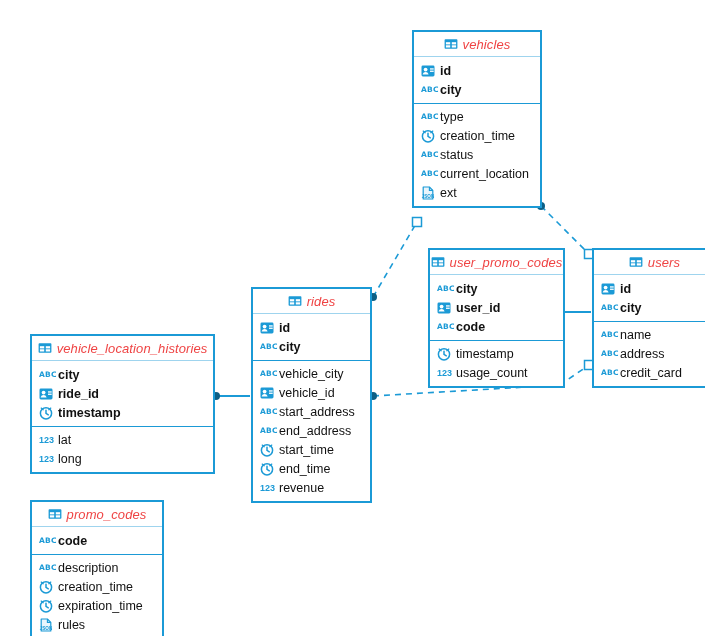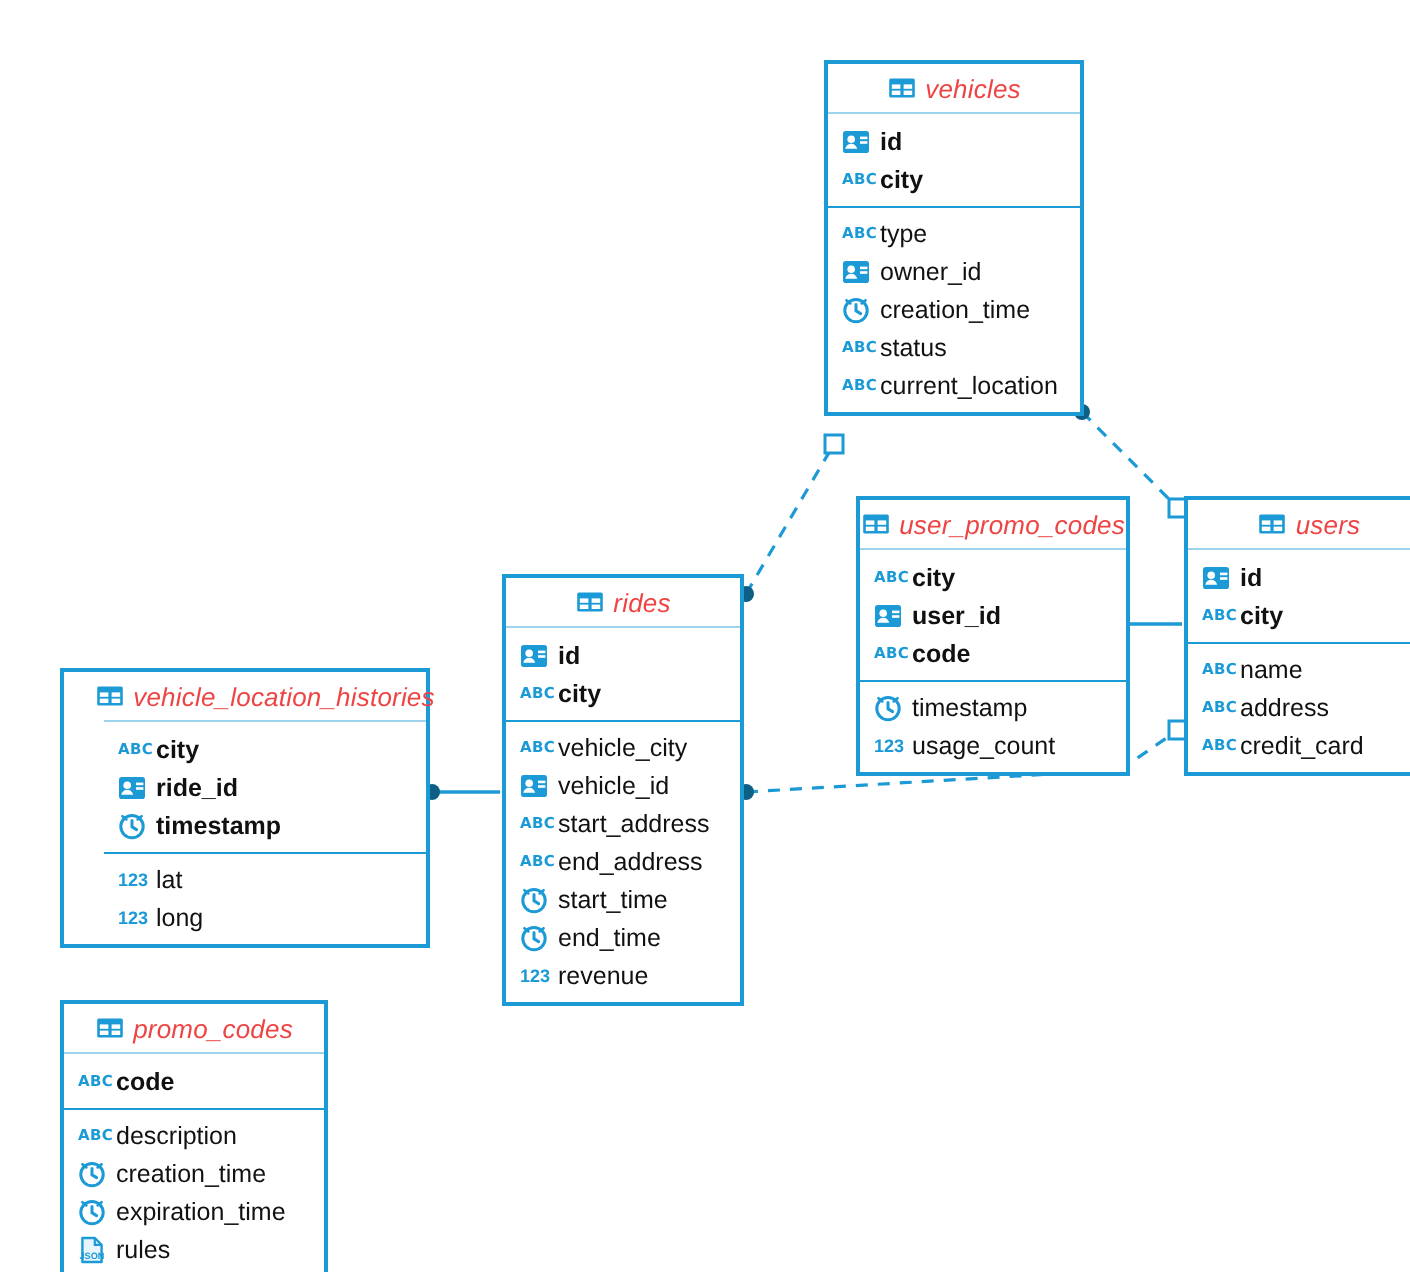--- a/index.html
+++ b/index.html
@@ -153,293 +153,291 @@
           <span class="field-name">city</span>
         </div>
       </div>
       <div class="field-group">
         <div class="field">
           <span class="icon ico-abc">ABC</span>
           <span class="field-name">type</span>
         </div>
         <div class="field">
           <svg class="icon" viewBox="0 0 14 14">
-            <rect x="0.5" y="1.5" width="13" height="11" rx="1.4" fill="#1b9ad6"></rect>
-            <circle cx="4.6" cy="5.6" r="1.9" fill="#fff"></circle>
-            <path d="M1.6 10.4c.5-1.7 1.6-2.5 3-2.5s2.5.8 3 2.5z" fill="#fff"></path>
-            <rect x="9" y="4.3" width="3.7" height="1.3" fill="#fff"></rect>
-            <rect x="9" y="6.6" width="3.7" height="1.3" fill="#fff"></rect>
-          </svg>
-          <span class="field-name">owner_id</span>
-        </div>
-        <div class="field">
-          <svg class="icon" viewBox="0 0 14 14">
             <circle cx="7" cy="7.3" r="5.6" fill="none" stroke="#1b9ad6" stroke-width="1.5"></circle>
             <path d="M7 4.2V7.4L9.3 8.8" fill="none" stroke="#1b9ad6" stroke-width="1.5" stroke-linecap="round"></path>
             <path d="M2.2 2.1l2 1.6M11.8 2.1l-2 1.6" fill="none" stroke="#1b9ad6" stroke-width="1.3" stroke-linecap="round"></path>
           </svg>
           <span class="field-name">creation_time</span>
         </div>
         <div class="field">
           <span class="icon ico-abc">ABC</span>
           <span class="field-name">status</span>
         </div>
         <div class="field">
           <span class="icon ico-abc">ABC</span>
           <span class="field-name">current_location</span>
-        </div>
-      </div>
-    </div>
-    <div class="entity" style="left: 428px; top: 248px; width: 137px;">
-      <div class="entity-header">
-        <svg class="icon" viewBox="0 0 14 14">
-          <rect x="0.6" y="2.2" width="12.8" height="9.6" rx="0.8" fill="#1b9ad6"></rect>
-          <rect x="1.9" y="5.2" width="4.3" height="2.2" fill="#fff"></rect>
-          <rect x="7.8" y="5.2" width="4.3" height="2.2" fill="#fff"></rect>
-          <rect x="1.9" y="8.3" width="4.3" height="2.2" fill="#fff"></rect>
-          <rect x="7.8" y="8.3" width="4.3" height="2.2" fill="#fff"></rect>
-        </svg>
-        <span class="entity-title">user_promo_codes</span>
-      </div>
-      <div class="field-group keys">
-        <div class="field key">
-          <span class="icon ico-abc">ABC</span>
-          <span class="field-name">city</span>
-        </div>
-        <div class="field key">
-          <svg class="icon" viewBox="0 0 14 14">
-            <rect x="0.5" y="1.5" width="13" height="11" rx="1.4" fill="#1b9ad6"></rect>
-            <circle cx="4.6" cy="5.6" r="1.9" fill="#fff"></circle>
-            <path d="M1.6 10.4c.5-1.7 1.6-2.5 3-2.5s2.5.8 3 2.5z" fill="#fff"></path>
-            <rect x="9" y="4.3" width="3.7" height="1.3" fill="#fff"></rect>
-            <rect x="9" y="6.6" width="3.7" height="1.3" fill="#fff"></rect>
-          </svg>
-          <span class="field-name">user_id</span>
-        </div>
-        <div class="field key">
-          <span class="icon ico-abc">ABC</span>
-          <span class="field-name">code</span>
-        </div>
-      </div>
-      <div class="field-group">
-        <div class="field">
-          <svg class="icon" viewBox="0 0 14 14">
-            <circle cx="7" cy="7.3" r="5.6" fill="none" stroke="#1b9ad6" stroke-width="1.5"></circle>
-            <path d="M7 4.2V7.4L9.3 8.8" fill="none" stroke="#1b9ad6" stroke-width="1.5" stroke-linecap="round"></path>
-            <path d="M2.2 2.1l2 1.6M11.8 2.1l-2 1.6" fill="none" stroke="#1b9ad6" stroke-width="1.3" stroke-linecap="round"></path>
-          </svg>
-          <span class="field-name">timestamp</span>
-        </div>
-        <div class="field">
-          <span class="icon ico-num">123</span>
-          <span class="field-name">usage_count</span>
-        </div>
-      </div>
-    </div>
-    <div class="entity" style="left: 592px; top: 248px; width: 125px;">
-      <div class="entity-header">
-        <svg class="icon" viewBox="0 0 14 14">
-          <rect x="0.6" y="2.2" width="12.8" height="9.6" rx="0.8" fill="#1b9ad6"></rect>
-          <rect x="1.9" y="5.2" width="4.3" height="2.2" fill="#fff"></rect>
-          <rect x="7.8" y="5.2" width="4.3" height="2.2" fill="#fff"></rect>
-          <rect x="1.9" y="8.3" width="4.3" height="2.2" fill="#fff"></rect>
-          <rect x="7.8" y="8.3" width="4.3" height="2.2" fill="#fff"></rect>
-        </svg>
-        <span class="entity-title">users</span>
-      </div>
-      <div class="field-group keys">
-        <div class="field key">
-          <svg class="icon" viewBox="0 0 14 14">
-            <rect x="0.5" y="1.5" width="13" height="11" rx="1.4" fill="#1b9ad6"></rect>
-            <circle cx="4.6" cy="5.6" r="1.9" fill="#fff"></circle>
-            <path d="M1.6 10.4c.5-1.7 1.6-2.5 3-2.5s2.5.8 3 2.5z" fill="#fff"></path>
-            <rect x="9" y="4.3" width="3.7" height="1.3" fill="#fff"></rect>
-            <rect x="9" y="6.6" width="3.7" height="1.3" fill="#fff"></rect>
-          </svg>
-          <span class="field-name">id</span>
-        </div>
-        <div class="field key">
-          <span class="icon ico-abc">ABC</span>
-          <span class="field-name">city</span>
-        </div>
-      </div>
-      <div class="field-group">
-        <div class="field">
-          <span class="icon ico-abc">ABC</span>
-          <span class="field-name">name</span>
-        </div>
-        <div class="field">
-          <span class="icon ico-abc">ABC</span>
-          <span class="field-name">address</span>
-        </div>
-        <div class="field">
-          <span class="icon ico-abc">ABC</span>
-          <span class="field-name">credit_card</span>
-        </div>
-      </div>
-    </div>
-    <div class="entity" style="left: 251px; top: 287px; width: 121px;">
-      <div class="entity-header">
-        <svg class="icon" viewBox="0 0 14 14">
-          <rect x="0.6" y="2.2" width="12.8" height="9.6" rx="0.8" fill="#1b9ad6"></rect>
-          <rect x="1.9" y="5.2" width="4.3" height="2.2" fill="#fff"></rect>
-          <rect x="7.8" y="5.2" width="4.3" height="2.2" fill="#fff"></rect>
-          <rect x="1.9" y="8.3" width="4.3" height="2.2" fill="#fff"></rect>
-          <rect x="7.8" y="8.3" width="4.3" height="2.2" fill="#fff"></rect>
-        </svg>
-        <span class="entity-title">rides</span>
-      </div>
-      <div class="field-group keys">
-        <div class="field key">
-          <svg class="icon" viewBox="0 0 14 14">
-            <rect x="0.5" y="1.5" width="13" height="11" rx="1.4" fill="#1b9ad6"></rect>
-            <circle cx="4.6" cy="5.6" r="1.9" fill="#fff"></circle>
-            <path d="M1.6 10.4c.5-1.7 1.6-2.5 3-2.5s2.5.8 3 2.5z" fill="#fff"></path>
-            <rect x="9" y="4.3" width="3.7" height="1.3" fill="#fff"></rect>
-            <rect x="9" y="6.6" width="3.7" height="1.3" fill="#fff"></rect>
-          </svg>
-          <span class="field-name">id</span>
-        </div>
-        <div class="field key">
-          <span class="icon ico-abc">ABC</span>
-          <span class="field-name">city</span>
-        </div>
-      </div>
-      <div class="field-group">
-        <div class="field">
-          <span class="icon ico-abc">ABC</span>
-          <span class="field-name">vehicle_city</span>
-        </div>
-        <div class="field">
-          <svg class="icon" viewBox="0 0 14 14">
-            <rect x="0.5" y="1.5" width="13" height="11" rx="1.4" fill="#1b9ad6"></rect>
-            <circle cx="4.6" cy="5.6" r="1.9" fill="#fff"></circle>
-            <path d="M1.6 10.4c.5-1.7 1.6-2.5 3-2.5s2.5.8 3 2.5z" fill="#fff"></path>
-            <rect x="9" y="4.3" width="3.7" height="1.3" fill="#fff"></rect>
-            <rect x="9" y="6.6" width="3.7" height="1.3" fill="#fff"></rect>
-          </svg>
-          <span class="field-name">vehicle_id</span>
-        </div>
-        <div class="field">
-          <span class="icon ico-abc">ABC</span>
-          <span class="field-name">start_address</span>
-        </div>
-        <div class="field">
-          <span class="icon ico-abc">ABC</span>
-          <span class="field-name">end_address</span>
-        </div>
-        <div class="field">
-          <svg class="icon" viewBox="0 0 14 14">
-            <circle cx="7" cy="7.3" r="5.6" fill="none" stroke="#1b9ad6" stroke-width="1.5"></circle>
-            <path d="M7 4.2V7.4L9.3 8.8" fill="none" stroke="#1b9ad6" stroke-width="1.5" stroke-linecap="round"></path>
-            <path d="M2.2 2.1l2 1.6M11.8 2.1l-2 1.6" fill="none" stroke="#1b9ad6" stroke-width="1.3" stroke-linecap="round"></path>
-          </svg>
-          <span class="field-name">start_time</span>
-        </div>
-        <div class="field">
-          <svg class="icon" viewBox="0 0 14 14">
-            <circle cx="7" cy="7.3" r="5.6" fill="none" stroke="#1b9ad6" stroke-width="1.5"></circle>
-            <path d="M7 4.2V7.4L9.3 8.8" fill="none" stroke="#1b9ad6" stroke-width="1.5" stroke-linecap="round"></path>
-            <path d="M2.2 2.1l2 1.6M11.8 2.1l-2 1.6" fill="none" stroke="#1b9ad6" stroke-width="1.3" stroke-linecap="round"></path>
-          </svg>
-          <span class="field-name">end_time</span>
-        </div>
-        <div class="field">
-          <span class="icon ico-num">123</span>
-          <span class="field-name">revenue</span>
-        </div>
-      </div>
-    </div>
-    <div class="entity" style="left: 30px; top: 334px; width: 185px; padding-left: 20px;">
-      <div class="entity-header">
-        <svg class="icon" viewBox="0 0 14 14">
-          <rect x="0.6" y="2.2" width="12.8" height="9.6" rx="0.8" fill="#1b9ad6"></rect>
-          <rect x="1.9" y="5.2" width="4.3" height="2.2" fill="#fff"></rect>
-          <rect x="7.8" y="5.2" width="4.3" height="2.2" fill="#fff"></rect>
-          <rect x="1.9" y="8.3" width="4.3" height="2.2" fill="#fff"></rect>
-          <rect x="7.8" y="8.3" width="4.3" height="2.2" fill="#fff"></rect>
-        </svg>
-        <span class="entity-title">vehicle_location_histories</span>
-      </div>
-      <div class="field-group keys">
-        <div class="field key">
-          <span class="icon ico-abc">ABC</span>
-          <span class="field-name">city</span>
-        </div>
-        <div class="field key">
-          <svg class="icon" viewBox="0 0 14 14">
-            <rect x="0.5" y="1.5" width="13" height="11" rx="1.4" fill="#1b9ad6"></rect>
-            <circle cx="4.6" cy="5.6" r="1.9" fill="#fff"></circle>
-            <path d="M1.6 10.4c.5-1.7 1.6-2.5 3-2.5s2.5.8 3 2.5z" fill="#fff"></path>
-            <rect x="9" y="4.3" width="3.7" height="1.3" fill="#fff"></rect>
-            <rect x="9" y="6.6" width="3.7" height="1.3" fill="#fff"></rect>
-          </svg>
-          <span class="field-name">ride_id</span>
-        </div>
-        <div class="field key">
-          <svg class="icon" viewBox="0 0 14 14">
-            <circle cx="7" cy="7.3" r="5.6" fill="none" stroke="#1b9ad6" stroke-width="1.5"></circle>
-            <path d="M7 4.2V7.4L9.3 8.8" fill="none" stroke="#1b9ad6" stroke-width="1.5" stroke-linecap="round"></path>
-            <path d="M2.2 2.1l2 1.6M11.8 2.1l-2 1.6" fill="none" stroke="#1b9ad6" stroke-width="1.3" stroke-linecap="round"></path>
-          </svg>
-          <span class="field-name">timestamp</span>
-        </div>
-      </div>
-      <div class="field-group">
-        <div class="field">
-          <span class="icon ico-num">123</span>
-          <span class="field-name">lat</span>
-        </div>
-        <div class="field">
-          <span class="icon ico-num">123</span>
-          <span class="field-name">long</span>
-        </div>
-      </div>
-    </div>
-    <div class="entity" style="left: 30px; top: 500px; width: 134px;">
-      <div class="entity-header">
-        <svg class="icon" viewBox="0 0 14 14">
-          <rect x="0.6" y="2.2" width="12.8" height="9.6" rx="0.8" fill="#1b9ad6"></rect>
-          <rect x="1.9" y="5.2" width="4.3" height="2.2" fill="#fff"></rect>
-          <rect x="7.8" y="5.2" width="4.3" height="2.2" fill="#fff"></rect>
-          <rect x="1.9" y="8.3" width="4.3" height="2.2" fill="#fff"></rect>
-          <rect x="7.8" y="8.3" width="4.3" height="2.2" fill="#fff"></rect>
-        </svg>
-        <span class="entity-title">promo_codes</span>
-      </div>
-      <div class="field-group keys">
-        <div class="field key">
-          <span class="icon ico-abc">ABC</span>
-          <span class="field-name">code</span>
-        </div>
-      </div>
-      <div class="field-group">
-        <div class="field">
-          <span class="icon ico-abc">ABC</span>
-          <span class="field-name">description</span>
-        </div>
-        <div class="field">
-          <svg class="icon" viewBox="0 0 14 14">
-            <circle cx="7" cy="7.3" r="5.6" fill="none" stroke="#1b9ad6" stroke-width="1.5"></circle>
-            <path d="M7 4.2V7.4L9.3 8.8" fill="none" stroke="#1b9ad6" stroke-width="1.5" stroke-linecap="round"></path>
-            <path d="M2.2 2.1l2 1.6M11.8 2.1l-2 1.6" fill="none" stroke="#1b9ad6" stroke-width="1.3" stroke-linecap="round"></path>
-          </svg>
-          <span class="field-name">creation_time</span>
-        </div>
-        <div class="field">
-          <svg class="icon" viewBox="0 0 14 14">
-            <circle cx="7" cy="7.3" r="5.6" fill="none" stroke="#1b9ad6" stroke-width="1.5"></circle>
-            <path d="M7 4.2V7.4L9.3 8.8" fill="none" stroke="#1b9ad6" stroke-width="1.5" stroke-linecap="round"></path>
-            <path d="M2.2 2.1l2 1.6M11.8 2.1l-2 1.6" fill="none" stroke="#1b9ad6" stroke-width="1.3" stroke-linecap="round"></path>
-          </svg>
-          <span class="field-name">expiration_time</span>
         </div>
         <div class="field">
           <svg class="icon" viewBox="0 0 14 14">
             <path d="M2.2 1h6.2l3.4 3.4V13H2.2z" fill="#e8f5fc" stroke="#1b9ad6" stroke-width="1.2" stroke-linejoin="round"></path>
             <path d="M8.4 1v3.4h3.4" fill="none" stroke="#1b9ad6" stroke-width="1.1"></path>
             <text x="7" y="11.6" text-anchor="middle" font-size="4.6" font-family="Liberation Sans, sans-serif" font-weight="bold" fill="#1b9ad6">JSON</text>
           </svg>
+          <span class="field-name">ext</span>
+        </div>
+      </div>
+    </div>
+    <div class="entity" style="left: 428px; top: 248px; width: 137px;">
+      <div class="entity-header">
+        <svg class="icon" viewBox="0 0 14 14">
+          <rect x="0.6" y="2.2" width="12.8" height="9.6" rx="0.8" fill="#1b9ad6"></rect>
+          <rect x="1.9" y="5.2" width="4.3" height="2.2" fill="#fff"></rect>
+          <rect x="7.8" y="5.2" width="4.3" height="2.2" fill="#fff"></rect>
+          <rect x="1.9" y="8.3" width="4.3" height="2.2" fill="#fff"></rect>
+          <rect x="7.8" y="8.3" width="4.3" height="2.2" fill="#fff"></rect>
+        </svg>
+        <span class="entity-title">user_promo_codes</span>
+      </div>
+      <div class="field-group keys">
+        <div class="field key">
+          <span class="icon ico-abc">ABC</span>
+          <span class="field-name">city</span>
+        </div>
+        <div class="field key">
+          <svg class="icon" viewBox="0 0 14 14">
+            <rect x="0.5" y="1.5" width="13" height="11" rx="1.4" fill="#1b9ad6"></rect>
+            <circle cx="4.6" cy="5.6" r="1.9" fill="#fff"></circle>
+            <path d="M1.6 10.4c.5-1.7 1.6-2.5 3-2.5s2.5.8 3 2.5z" fill="#fff"></path>
+            <rect x="9" y="4.3" width="3.7" height="1.3" fill="#fff"></rect>
+            <rect x="9" y="6.6" width="3.7" height="1.3" fill="#fff"></rect>
+          </svg>
+          <span class="field-name">user_id</span>
+        </div>
+        <div class="field key">
+          <span class="icon ico-abc">ABC</span>
+          <span class="field-name">code</span>
+        </div>
+      </div>
+      <div class="field-group">
+        <div class="field">
+          <svg class="icon" viewBox="0 0 14 14">
+            <circle cx="7" cy="7.3" r="5.6" fill="none" stroke="#1b9ad6" stroke-width="1.5"></circle>
+            <path d="M7 4.2V7.4L9.3 8.8" fill="none" stroke="#1b9ad6" stroke-width="1.5" stroke-linecap="round"></path>
+            <path d="M2.2 2.1l2 1.6M11.8 2.1l-2 1.6" fill="none" stroke="#1b9ad6" stroke-width="1.3" stroke-linecap="round"></path>
+          </svg>
+          <span class="field-name">timestamp</span>
+        </div>
+        <div class="field">
+          <span class="icon ico-num">123</span>
+          <span class="field-name">usage_count</span>
+        </div>
+      </div>
+    </div>
+    <div class="entity" style="left: 592px; top: 248px; width: 125px;">
+      <div class="entity-header">
+        <svg class="icon" viewBox="0 0 14 14">
+          <rect x="0.6" y="2.2" width="12.8" height="9.6" rx="0.8" fill="#1b9ad6"></rect>
+          <rect x="1.9" y="5.2" width="4.3" height="2.2" fill="#fff"></rect>
+          <rect x="7.8" y="5.2" width="4.3" height="2.2" fill="#fff"></rect>
+          <rect x="1.9" y="8.3" width="4.3" height="2.2" fill="#fff"></rect>
+          <rect x="7.8" y="8.3" width="4.3" height="2.2" fill="#fff"></rect>
+        </svg>
+        <span class="entity-title">users</span>
+      </div>
+      <div class="field-group keys">
+        <div class="field key">
+          <svg class="icon" viewBox="0 0 14 14">
+            <rect x="0.5" y="1.5" width="13" height="11" rx="1.4" fill="#1b9ad6"></rect>
+            <circle cx="4.6" cy="5.6" r="1.9" fill="#fff"></circle>
+            <path d="M1.6 10.4c.5-1.7 1.6-2.5 3-2.5s2.5.8 3 2.5z" fill="#fff"></path>
+            <rect x="9" y="4.3" width="3.7" height="1.3" fill="#fff"></rect>
+            <rect x="9" y="6.6" width="3.7" height="1.3" fill="#fff"></rect>
+          </svg>
+          <span class="field-name">id</span>
+        </div>
+        <div class="field key">
+          <span class="icon ico-abc">ABC</span>
+          <span class="field-name">city</span>
+        </div>
+      </div>
+      <div class="field-group">
+        <div class="field">
+          <span class="icon ico-abc">ABC</span>
+          <span class="field-name">name</span>
+        </div>
+        <div class="field">
+          <span class="icon ico-abc">ABC</span>
+          <span class="field-name">address</span>
+        </div>
+        <div class="field">
+          <span class="icon ico-abc">ABC</span>
+          <span class="field-name">credit_card</span>
+        </div>
+      </div>
+    </div>
+    <div class="entity" style="left: 251px; top: 287px; width: 121px;">
+      <div class="entity-header">
+        <svg class="icon" viewBox="0 0 14 14">
+          <rect x="0.6" y="2.2" width="12.8" height="9.6" rx="0.8" fill="#1b9ad6"></rect>
+          <rect x="1.9" y="5.2" width="4.3" height="2.2" fill="#fff"></rect>
+          <rect x="7.8" y="5.2" width="4.3" height="2.2" fill="#fff"></rect>
+          <rect x="1.9" y="8.3" width="4.3" height="2.2" fill="#fff"></rect>
+          <rect x="7.8" y="8.3" width="4.3" height="2.2" fill="#fff"></rect>
+        </svg>
+        <span class="entity-title">rides</span>
+      </div>
+      <div class="field-group keys">
+        <div class="field key">
+          <svg class="icon" viewBox="0 0 14 14">
+            <rect x="0.5" y="1.5" width="13" height="11" rx="1.4" fill="#1b9ad6"></rect>
+            <circle cx="4.6" cy="5.6" r="1.9" fill="#fff"></circle>
+            <path d="M1.6 10.4c.5-1.7 1.6-2.5 3-2.5s2.5.8 3 2.5z" fill="#fff"></path>
+            <rect x="9" y="4.3" width="3.7" height="1.3" fill="#fff"></rect>
+            <rect x="9" y="6.6" width="3.7" height="1.3" fill="#fff"></rect>
+          </svg>
+          <span class="field-name">id</span>
+        </div>
+        <div class="field key">
+          <span class="icon ico-abc">ABC</span>
+          <span class="field-name">city</span>
+        </div>
+      </div>
+      <div class="field-group">
+        <div class="field">
+          <span class="icon ico-abc">ABC</span>
+          <span class="field-name">vehicle_city</span>
+        </div>
+        <div class="field">
+          <svg class="icon" viewBox="0 0 14 14">
+            <rect x="0.5" y="1.5" width="13" height="11" rx="1.4" fill="#1b9ad6"></rect>
+            <circle cx="4.6" cy="5.6" r="1.9" fill="#fff"></circle>
+            <path d="M1.6 10.4c.5-1.7 1.6-2.5 3-2.5s2.5.8 3 2.5z" fill="#fff"></path>
+            <rect x="9" y="4.3" width="3.7" height="1.3" fill="#fff"></rect>
+            <rect x="9" y="6.6" width="3.7" height="1.3" fill="#fff"></rect>
+          </svg>
+          <span class="field-name">vehicle_id</span>
+        </div>
+        <div class="field">
+          <span class="icon ico-abc">ABC</span>
+          <span class="field-name">start_address</span>
+        </div>
+        <div class="field">
+          <span class="icon ico-abc">ABC</span>
+          <span class="field-name">end_address</span>
+        </div>
+        <div class="field">
+          <svg class="icon" viewBox="0 0 14 14">
+            <circle cx="7" cy="7.3" r="5.6" fill="none" stroke="#1b9ad6" stroke-width="1.5"></circle>
+            <path d="M7 4.2V7.4L9.3 8.8" fill="none" stroke="#1b9ad6" stroke-width="1.5" stroke-linecap="round"></path>
+            <path d="M2.2 2.1l2 1.6M11.8 2.1l-2 1.6" fill="none" stroke="#1b9ad6" stroke-width="1.3" stroke-linecap="round"></path>
+          </svg>
+          <span class="field-name">start_time</span>
+        </div>
+        <div class="field">
+          <svg class="icon" viewBox="0 0 14 14">
+            <circle cx="7" cy="7.3" r="5.6" fill="none" stroke="#1b9ad6" stroke-width="1.5"></circle>
+            <path d="M7 4.2V7.4L9.3 8.8" fill="none" stroke="#1b9ad6" stroke-width="1.5" stroke-linecap="round"></path>
+            <path d="M2.2 2.1l2 1.6M11.8 2.1l-2 1.6" fill="none" stroke="#1b9ad6" stroke-width="1.3" stroke-linecap="round"></path>
+          </svg>
+          <span class="field-name">end_time</span>
+        </div>
+        <div class="field">
+          <span class="icon ico-num">123</span>
+          <span class="field-name">revenue</span>
+        </div>
+      </div>
+    </div>
+    <div class="entity" style="left: 30px; top: 334px; width: 185px;">
+      <div class="entity-header">
+        <svg class="icon" viewBox="0 0 14 14">
+          <rect x="0.6" y="2.2" width="12.8" height="9.6" rx="0.8" fill="#1b9ad6"></rect>
+          <rect x="1.9" y="5.2" width="4.3" height="2.2" fill="#fff"></rect>
+          <rect x="7.8" y="5.2" width="4.3" height="2.2" fill="#fff"></rect>
+          <rect x="1.9" y="8.3" width="4.3" height="2.2" fill="#fff"></rect>
+          <rect x="7.8" y="8.3" width="4.3" height="2.2" fill="#fff"></rect>
+        </svg>
+        <span class="entity-title">vehicle_location_histories</span>
+      </div>
+      <div class="field-group keys">
+        <div class="field key">
+          <span class="icon ico-abc">ABC</span>
+          <span class="field-name">city</span>
+        </div>
+        <div class="field key">
+          <svg class="icon" viewBox="0 0 14 14">
+            <rect x="0.5" y="1.5" width="13" height="11" rx="1.4" fill="#1b9ad6"></rect>
+            <circle cx="4.6" cy="5.6" r="1.9" fill="#fff"></circle>
+            <path d="M1.6 10.4c.5-1.7 1.6-2.5 3-2.5s2.5.8 3 2.5z" fill="#fff"></path>
+            <rect x="9" y="4.3" width="3.7" height="1.3" fill="#fff"></rect>
+            <rect x="9" y="6.6" width="3.7" height="1.3" fill="#fff"></rect>
+          </svg>
+          <span class="field-name">ride_id</span>
+        </div>
+        <div class="field key">
+          <svg class="icon" viewBox="0 0 14 14">
+            <circle cx="7" cy="7.3" r="5.6" fill="none" stroke="#1b9ad6" stroke-width="1.5"></circle>
+            <path d="M7 4.2V7.4L9.3 8.8" fill="none" stroke="#1b9ad6" stroke-width="1.5" stroke-linecap="round"></path>
+            <path d="M2.2 2.1l2 1.6M11.8 2.1l-2 1.6" fill="none" stroke="#1b9ad6" stroke-width="1.3" stroke-linecap="round"></path>
+          </svg>
+          <span class="field-name">timestamp</span>
+        </div>
+      </div>
+      <div class="field-group">
+        <div class="field">
+          <span class="icon ico-num">123</span>
+          <span class="field-name">lat</span>
+        </div>
+        <div class="field">
+          <span class="icon ico-num">123</span>
+          <span class="field-name">long</span>
+        </div>
+      </div>
+    </div>
+    <div class="entity" style="left: 30px; top: 500px; width: 134px;">
+      <div class="entity-header">
+        <svg class="icon" viewBox="0 0 14 14">
+          <rect x="0.6" y="2.2" width="12.8" height="9.6" rx="0.8" fill="#1b9ad6"></rect>
+          <rect x="1.9" y="5.2" width="4.3" height="2.2" fill="#fff"></rect>
+          <rect x="7.8" y="5.2" width="4.3" height="2.2" fill="#fff"></rect>
+          <rect x="1.9" y="8.3" width="4.3" height="2.2" fill="#fff"></rect>
+          <rect x="7.8" y="8.3" width="4.3" height="2.2" fill="#fff"></rect>
+        </svg>
+        <span class="entity-title">promo_codes</span>
+      </div>
+      <div class="field-group keys">
+        <div class="field key">
+          <span class="icon ico-abc">ABC</span>
+          <span class="field-name">code</span>
+        </div>
+      </div>
+      <div class="field-group">
+        <div class="field">
+          <span class="icon ico-abc">ABC</span>
+          <span class="field-name">description</span>
+        </div>
+        <div class="field">
+          <svg class="icon" viewBox="0 0 14 14">
+            <circle cx="7" cy="7.3" r="5.6" fill="none" stroke="#1b9ad6" stroke-width="1.5"></circle>
+            <path d="M7 4.2V7.4L9.3 8.8" fill="none" stroke="#1b9ad6" stroke-width="1.5" stroke-linecap="round"></path>
+            <path d="M2.2 2.1l2 1.6M11.8 2.1l-2 1.6" fill="none" stroke="#1b9ad6" stroke-width="1.3" stroke-linecap="round"></path>
+          </svg>
+          <span class="field-name">creation_time</span>
+        </div>
+        <div class="field">
+          <svg class="icon" viewBox="0 0 14 14">
+            <circle cx="7" cy="7.3" r="5.6" fill="none" stroke="#1b9ad6" stroke-width="1.5"></circle>
+            <path d="M7 4.2V7.4L9.3 8.8" fill="none" stroke="#1b9ad6" stroke-width="1.5" stroke-linecap="round"></path>
+            <path d="M2.2 2.1l2 1.6M11.8 2.1l-2 1.6" fill="none" stroke="#1b9ad6" stroke-width="1.3" stroke-linecap="round"></path>
+          </svg>
+          <span class="field-name">expiration_time</span>
+        </div>
+        <div class="field">
+          <svg class="icon" viewBox="0 0 14 14">
+            <path d="M2.2 1h6.2l3.4 3.4V13H2.2z" fill="#e8f5fc" stroke="#1b9ad6" stroke-width="1.2" stroke-linejoin="round"></path>
+            <path d="M8.4 1v3.4h3.4" fill="none" stroke="#1b9ad6" stroke-width="1.1"></path>
+            <text x="7" y="11.6" text-anchor="middle" font-size="4.6" font-family="Liberation Sans, sans-serif" font-weight="bold" fill="#1b9ad6">JSON</text>
+          </svg>
           <span class="field-name">rules</span>
         </div>
       </div>
     </div>
   </div>
 
 </body></html>

